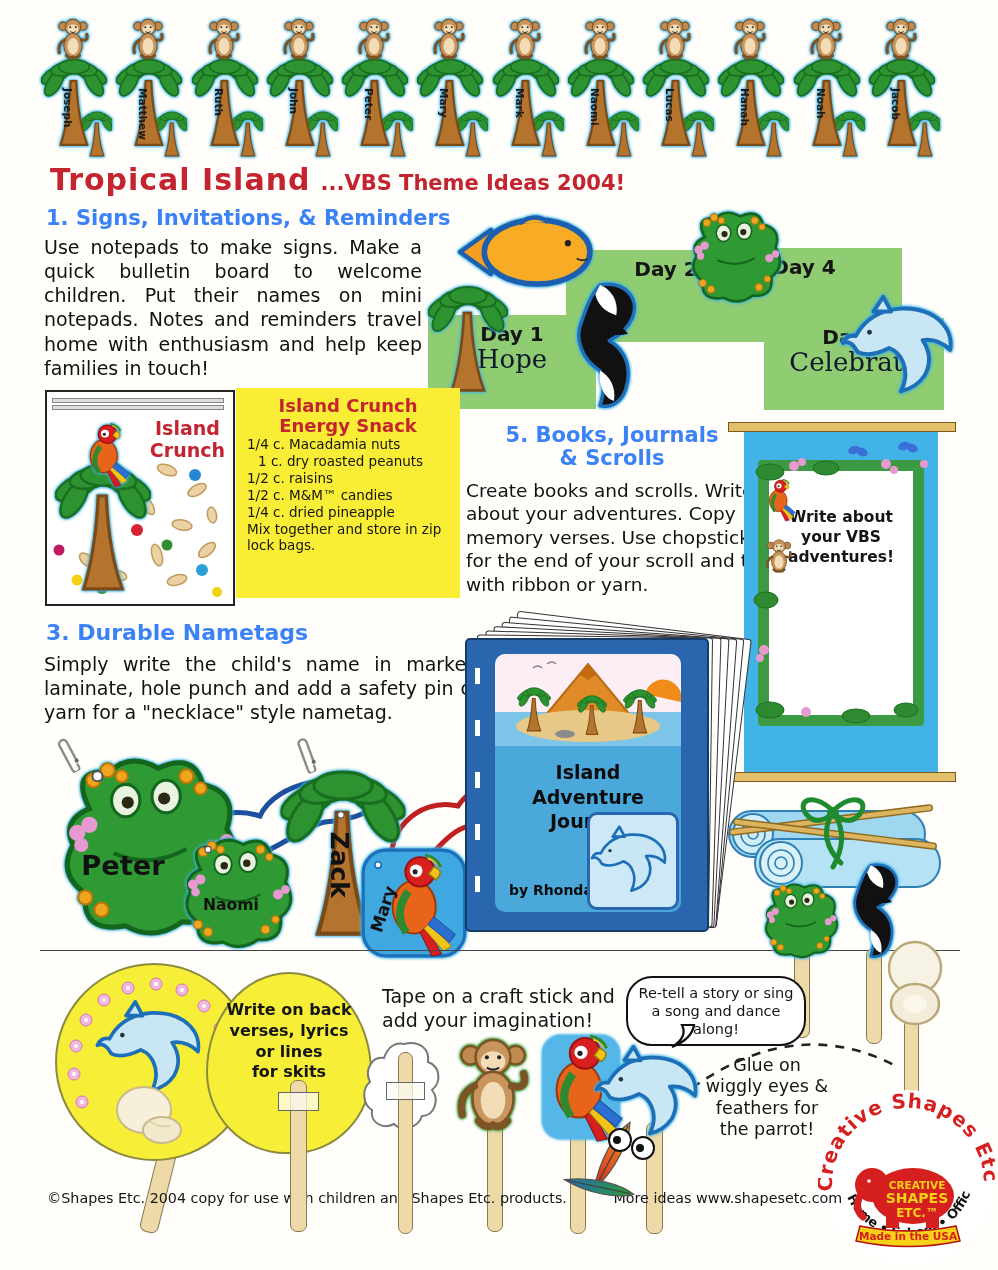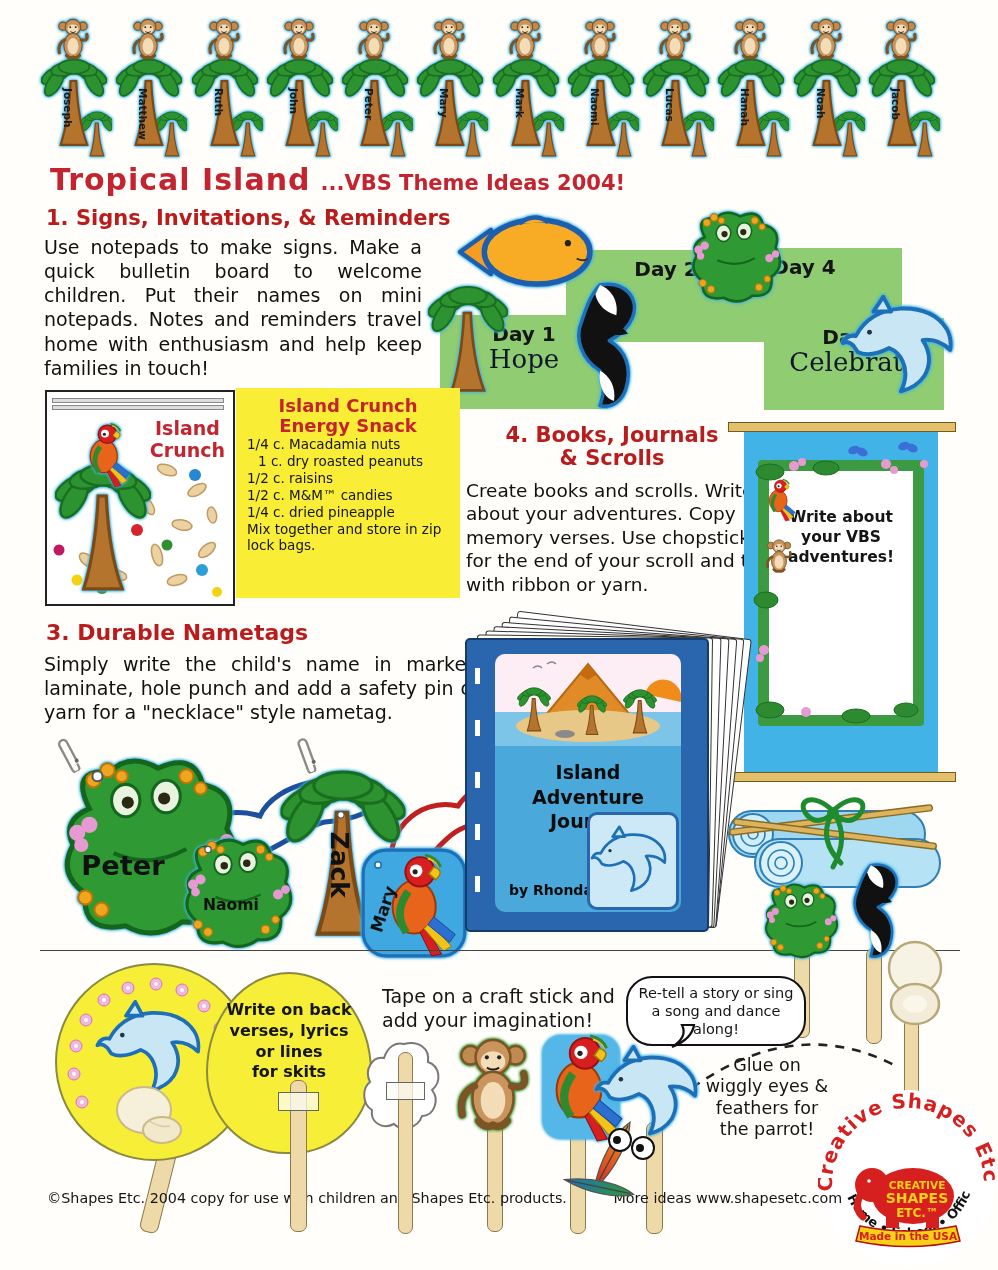--- a/index.html
+++ b/index.html
@@ -1,20 +1,20 @@
 <!DOCTYPE html>
 <html><head>
 <meta charset="utf-8">
 <style>
   html,body{margin:0;padding:0;background:#ffffff;}
   #page{position:relative;width:998px;height:1270px;background:#fffefb;overflow:hidden;
         font-family:"DejaVu Sans",sans-serif;color:#151515;}
   .abs{position:absolute;}
   .red{color:#c32430;}
-  .hd{font-weight:bold;color:#b91c1c;}
+  .hd{font-weight:bold;color:#3b82f6;}
   
   .tree-row{left:38px;top:18px;width:902px;height:146px;display:flex;justify-content:space-between;}
   .tree-row svg{filter:drop-shadow(0 0 1.5px #3db3e8) drop-shadow(0 0 1px #3db3e8);}
   
   .title{left:50px;top:162px;white-space:nowrap;}
   .title .main{font-size:30px;font-weight:bold;letter-spacing:1px;}
   .title .sub{font-size:21px;font-weight:bold;margin-left:10px;}
   .s1h{left:46px;top:206px;font-size:21px;}
   .para{font-size:19px;line-height:1.27;color:#111;text-align:justify;}
   .s1b{left:44px;top:235px;width:378px;}
@@ -350,21 +350,21 @@
   <div class="abs s1h hd">1. Signs, Invitations, &amp; Reminders</div>
   <div class="abs s1b para">Use notepads to make signs. Make a quick bulletin board to welcome children. Put their names on mini notepads. Notes and reminders travel home with enthusiasm and help keep families in touch!</div>
 
   <div class="abs days">
     <div class="sign" style="left:138px;top:50px;width:200px;height:92px;">
       <div class="d">Day 2</div>
     </div>
     <div class="sign" style="left:278px;top:48px;width:196px;height:90px;">
       <div class="d">Day 4</div>
     </div>
-    <div class="sign" style="left:12px;top:115px;width:168px;height:94px;">
+    <div class="sign" style="left:0;top:115px;width:168px;height:94px;">
       <div class="d">Day 1</div>
       <div class="w">Hope</div>
     </div>
     <div class="sign" style="left:336px;top:118px;width:180px;height:92px;">
       <div class="d">Day 5</div>
       <div class="w">Celebrate</div>
     </div>
     <svg class="abs glowb" style="left:22px;top:8px;" width="150" height="88" viewBox="0 0 130 80">
         <use href="#sym-fish"></use>
       </svg>
@@ -426,21 +426,21 @@
     <div class="t red">Energy Snack</div>
     <div class="ln">1/4 c. Macadamia nuts</div>
     <div class="ln indent">1 c. dry roasted peanuts</div>
     <div class="ln">1/2 c. raisins</div>
     <div class="ln">1/2 c. M&amp;M™ candies</div>
     <div class="ln">1/4 c. dried pineapple</div>
     <div class="ln">Mix together and store in zip lock bags.</div>
   </div>
 
   <div class="abs s2h hd">
-    <div>4. Books, Journals</div>
+    <div>5. Books, Journals</div>
     <div>&amp; Scrolls</div>
   </div>
   <div class="abs s2b para">Create books and scrolls. Write about your adventures. Copy memory verses. Use chopsticks for the end of your scroll and tie with ribbon or yarn.</div>
 
   <div class="abs banner">
     <div class="bannerbody"></div>
     <div class="dowel" style="top:2px;"></div>
     <div class="dowel" style="top:352px;"></div>
     <div class="frame">
       <div class="frame-text">

